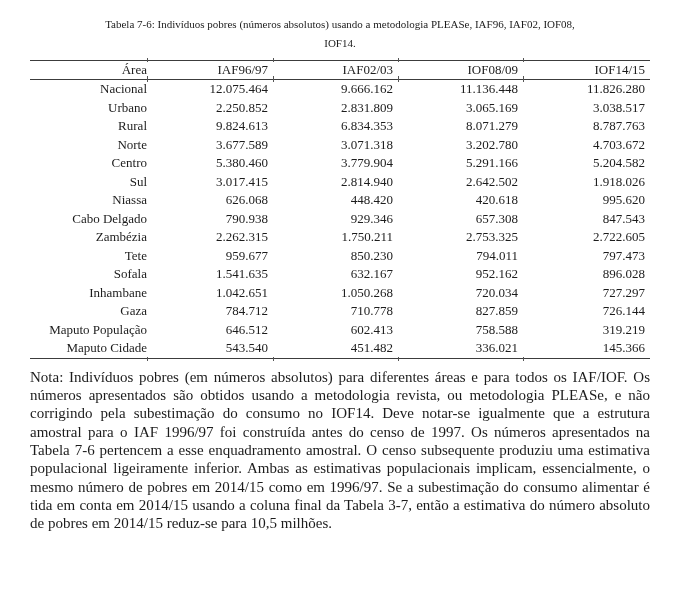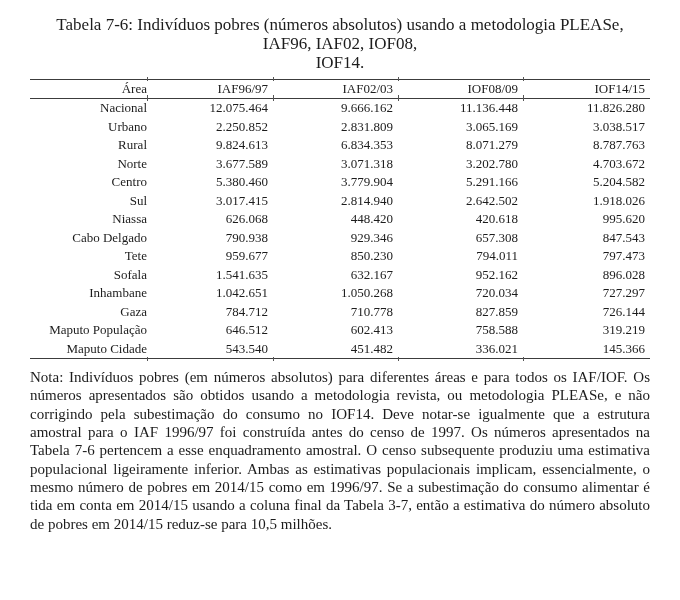--- a/index.html
+++ b/index.html
@@ -13,21 +13,21 @@
     overflow: hidden;
   }
   .page {
     box-sizing: border-box;
     width: 680px;
     height: 600px;
     padding: 15px 30px 0 30px;
   }
   .caption {
     text-align: center;
-    font-size: 17px;
+    font-size: 11px;
     line-height: 19px;
     margin: 0 0 7px 0;
   }
   .table-wrap {
     position: relative;
     width: 620px;
   }
   table {
     width: 620px;
     border-collapse: collapse;
@@ -164,20 +164,27 @@
 
           <tr>
             <td class="area">Cabo Delgado</td>
             <td class="num">790.938</td>
             <td class="num">929.346</td>
             <td class="num">657.308</td>
             <td class="num">847.543</td>
           </tr>
 
 
+          <tr>
+            <td class="area">Zambézia</td>
+            <td class="num">2.262.315</td>
+            <td class="num">1.750.211</td>
+            <td class="num">2.753.325</td>
+            <td class="num">2.722.605</td>
+          </tr>
 
           <tr>
             <td class="area">Tete</td>
             <td class="num">959.677</td>
             <td class="num">850.230</td>
             <td class="num">794.011</td>
             <td class="num">797.473</td>
           </tr>
 
 

